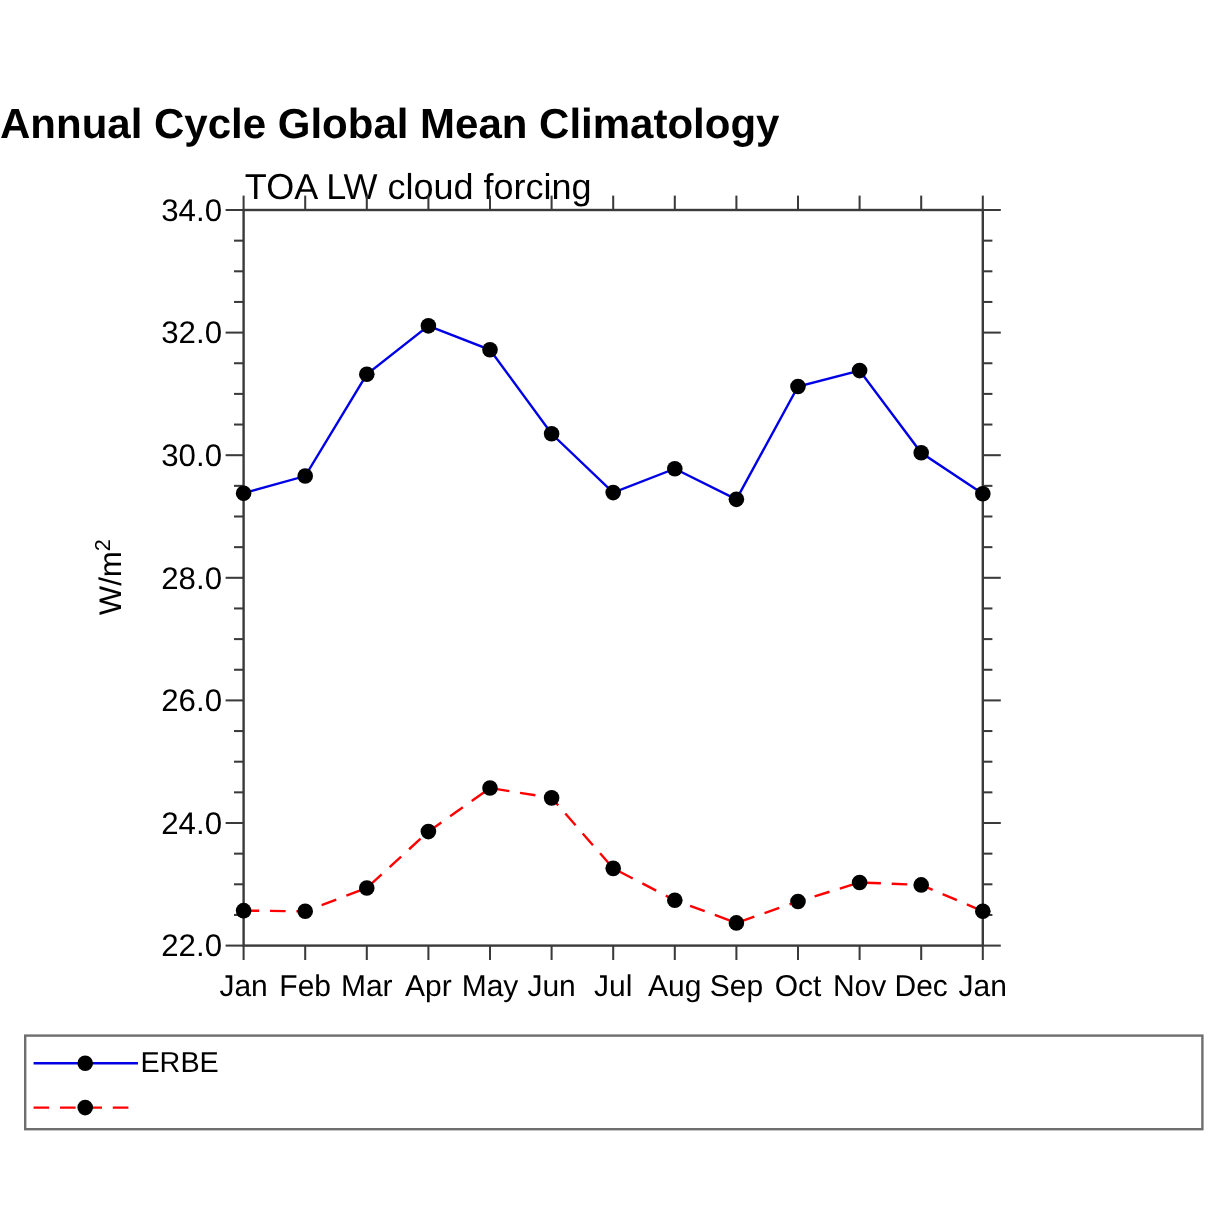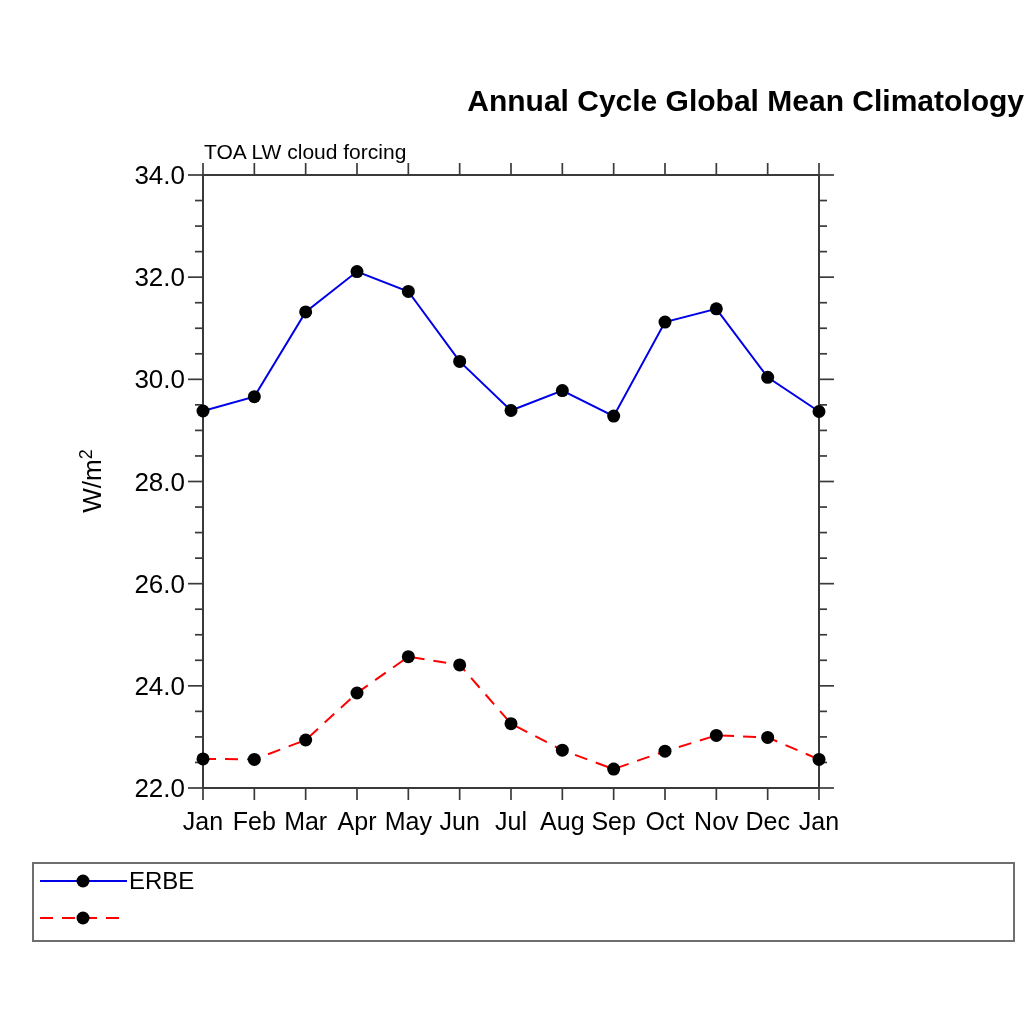--- a/index.html
+++ b/index.html
@@ -1,22 +1,22 @@
 <!DOCTYPE html>
 <html><head>
 <meta charset="utf-8">
 <style>
   html,body{margin:0;padding:0;background:#ffffff;}
   body{width:1024px;height:1024px;position:relative;font-family:"Liberation Sans",sans-serif;color:#000;overflow:hidden;}
-  .title{position:absolute;top:84px;left:0;width:1024px;text-align:right;font-size:30px;font-weight:bold;letter-spacing:0px;}
-  .subtitle{position:absolute;top:140px;left:204px;font-size:21px;font-weight:normal;}
+  .title{position:absolute;top:84px;left:0;width:1024px;text-align:left;font-size:35px;font-weight:bold;letter-spacing:0px;}
+  .subtitle{position:absolute;top:140px;left:204px;font-size:30px;font-weight:normal;}
   #plot{position:absolute;left:0;top:0;}
   #plot text{fill:#000;font-family:"Liberation Sans",sans-serif;}
   .legend{position:absolute;left:20px;top:862px;width:983px;height:80px;border:2px solid #6e6e6e;box-sizing:border-box;
-          display:flex;flex-direction:column;justify-content:flex-start;gap:3px;padding-left:3px;background:#fff;margin-left:12px;}
+          display:flex;flex-direction:column;justify-content:flex-end;gap:3px;padding-left:3px;background:#fff;}
   .legend-row{display:flex;align-items:center;height:34px;}
   .legend-sample{flex:0 0 auto;}
   .legend-label{font-size:24px;white-space:nowrap;line-height:1;}
 </style>
 </head>
 <body>
 
 <div class="title">Annual Cycle Global Mean Climatology</div>
 <div class="subtitle">TOA LW cloud forcing</div>
 

